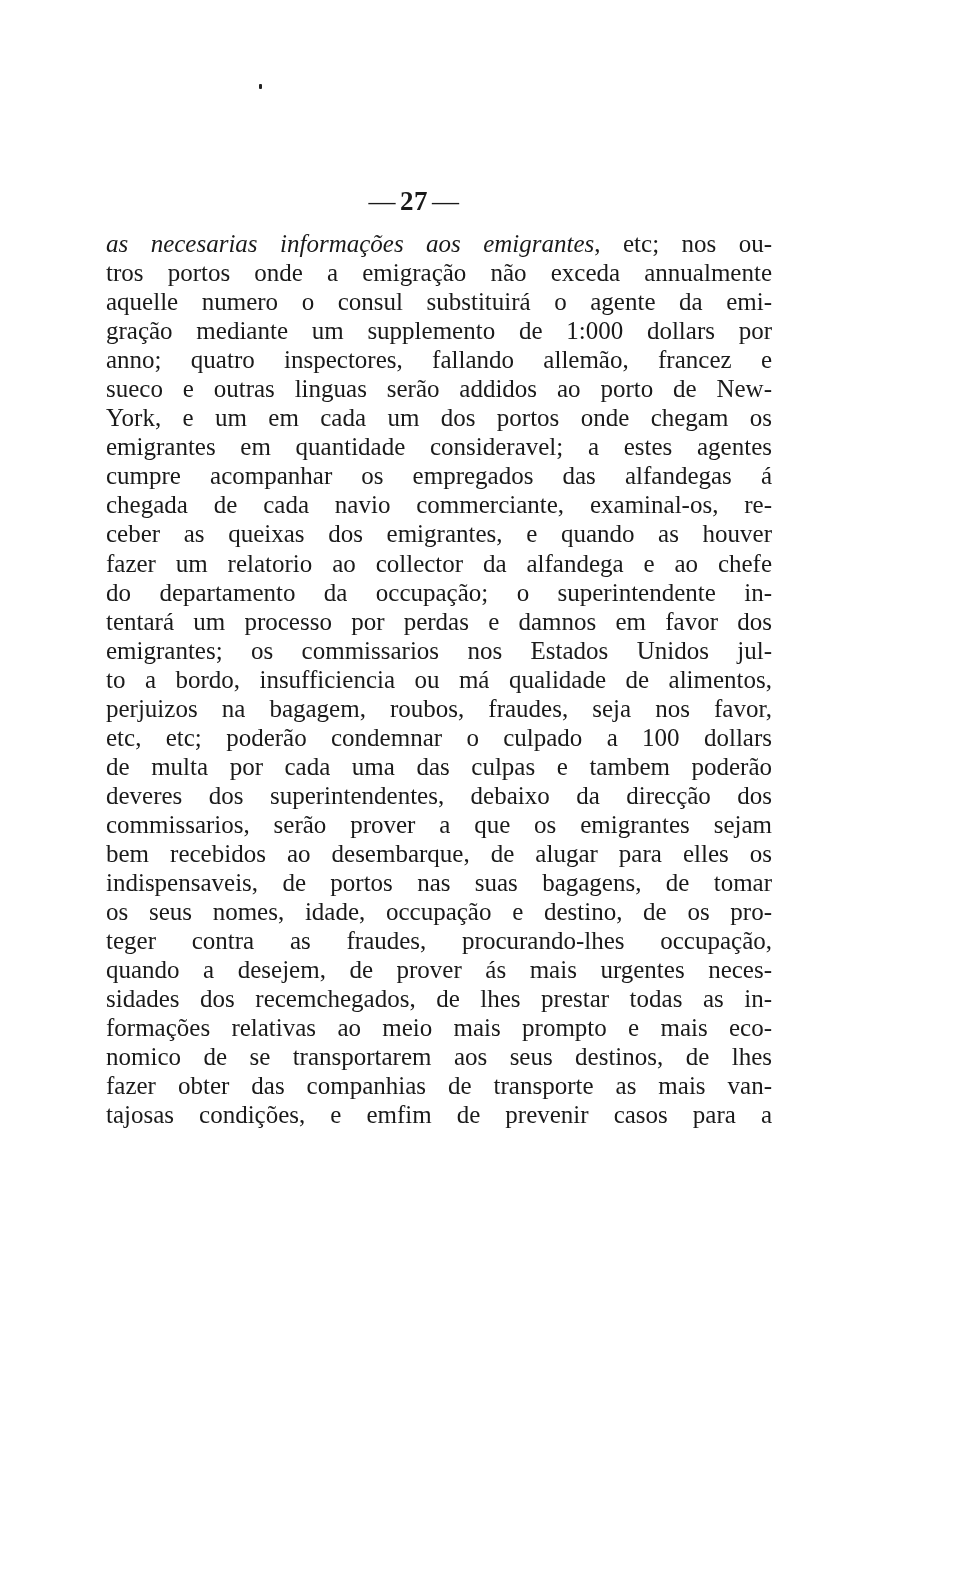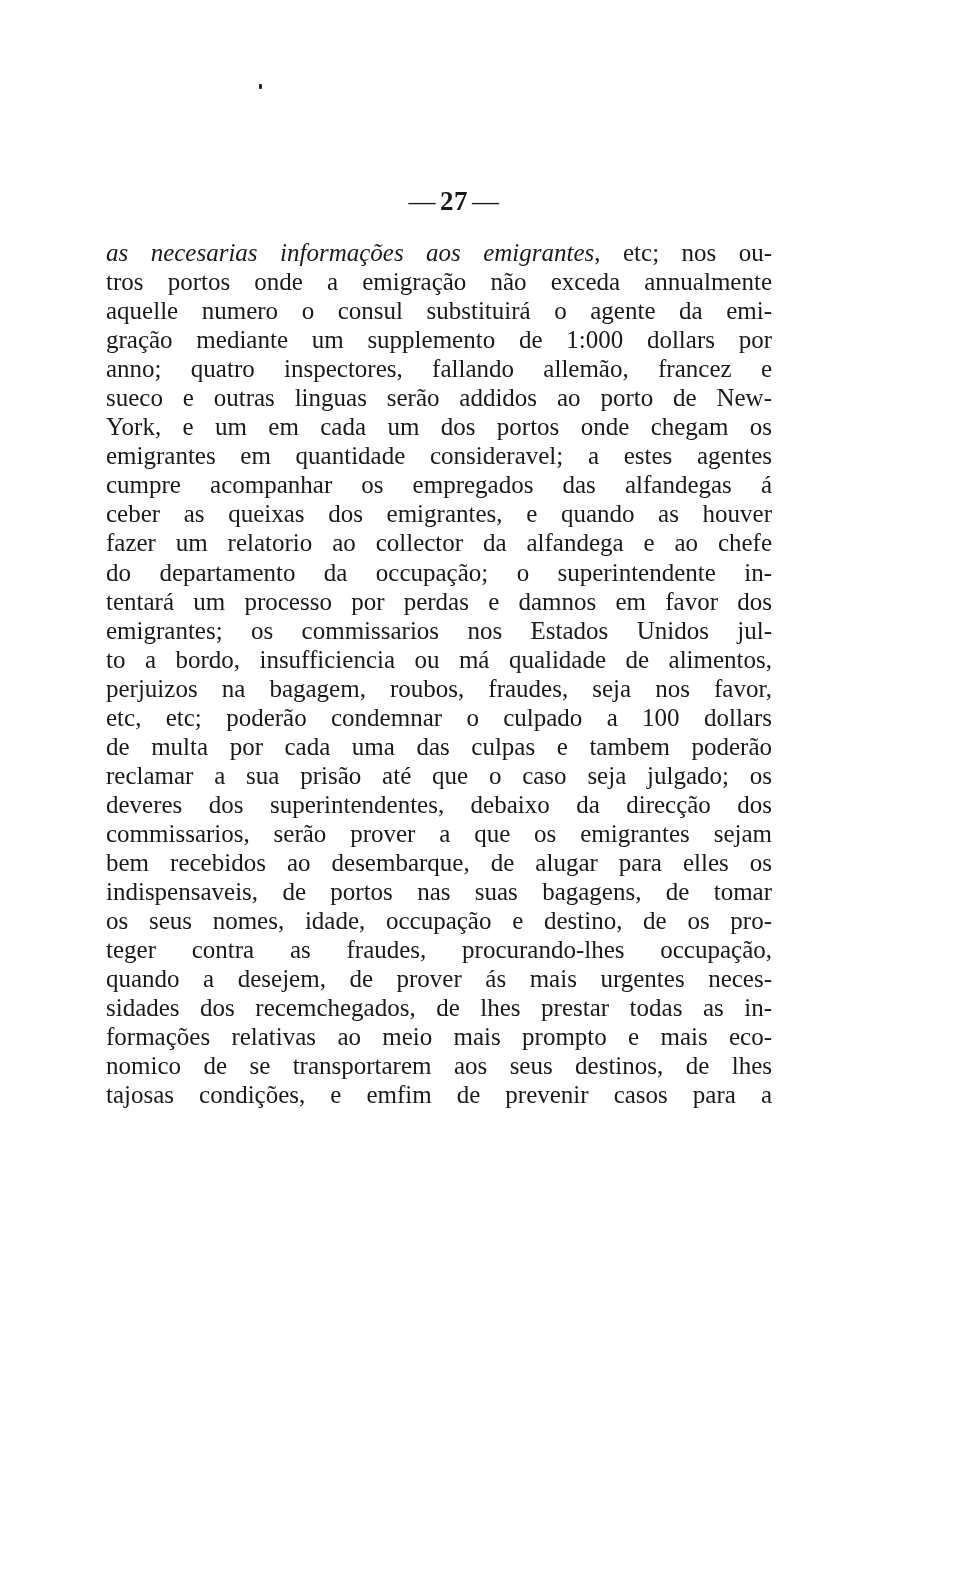--- a/index.html
+++ b/index.html
@@ -26,30 +26,29 @@
     }
     .page-number {
       position: absolute;
       left: 0;
       width: 828px;
       top: 186px;
       text-align: center;
       font-size: 27px;
       line-height: 30px;
       letter-spacing: 0.5px;
-      margin-left: 40px;
     }
     .page-number .num {
       font-weight: bold;
       padding: 0 4px;
     }
     .body-text {
       position: absolute;
       left: 106px;
-      top: 238px;
+      top: 229px;
       width: 666px;
     }
     .line {
       display: block;
       height: 29.05px;
       line-height: 29.05px;
       font-size: 25px;
       white-space: nowrap;
       text-align: justify;
       text-align-last: justify;
@@ -73,34 +72,35 @@
 <div class="body-text">
   <span class="line"><span class="italic">as necesarias informações aos emigrantes</span><span>, etc; nos ou-</span></span>
   <span class="line">tros portos onde a emigração não exceda annualmente</span>
   <span class="line">aquelle numero o consul substituirá o agente da emi-</span>
   <span class="line">gração mediante um supplemento de 1:000 dollars por</span>
   <span class="line">anno; quatro inspectores, fallando allemão, francez e</span>
   <span class="line">sueco e outras linguas serão addidos ao porto de New-</span>
   <span class="line">York, e um em cada um dos portos onde chegam os</span>
   <span class="line">emigrantes em quantidade consideravel; a estes agentes</span>
   <span class="line">cumpre acompanhar os empregados das alfandegas á</span>
+  <span class="line">chegada de cada navio commerciante, examinal-os, re-</span>
   <span class="line">ceber as queixas dos emigrantes, e quando as houver</span>
   <span class="line">fazer um relatorio ao collector da alfandega e ao chefe</span>
   <span class="line">do departamento da occupação; o superintendente in-</span>
   <span class="line">tentará um processo por perdas e damnos em favor dos</span>
   <span class="line">emigrantes; os commissarios nos Estados Unidos jul-</span>
   <span class="line">to a bordo, insufficiencia ou má qualidade de alimentos,</span>
   <span class="line">perjuizos na bagagem, roubos, fraudes, seja nos favor,</span>
   <span class="line">etc, etc; poderão condemnar o culpado a 100 dollars</span>
   <span class="line">de multa por cada uma das culpas e tambem poderão</span>
-  <span class="line">reclamar a sua prisão até que o caso seja julgado; os</span>
   <span class="line">deveres dos superintendentes, debaixo da direcção dos</span>
   <span class="line">commissarios, serão prover a que os emigrantes sejam</span>
   <span class="line">bem recebidos ao desembarque, de alugar para elles os</span>
   <span class="line">indispensaveis, de portos nas suas bagagens, de tomar</span>
   <span class="line">os seus nomes, idade, occupação e destino, de os pro-</span>
   <span class="line">teger contra as fraudes, procurando-lhes occupação,</span>
   <span class="line">quando a desejem, de prover ás mais urgentes neces-</span>
   <span class="line">sidades dos recemchegados, de lhes prestar todas as in-</span>
   <span class="line">formações relativas ao meio mais prompto e mais eco-</span>
   <span class="line">nomico de se transportarem aos seus destinos, de lhes</span>
+  <span class="line">fazer obter das companhias de transporte as mais van-</span>
   <span class="line last">tajosas condições, e emfim de prevenir casos para a</span>
 </div>
 
 </body></html>

